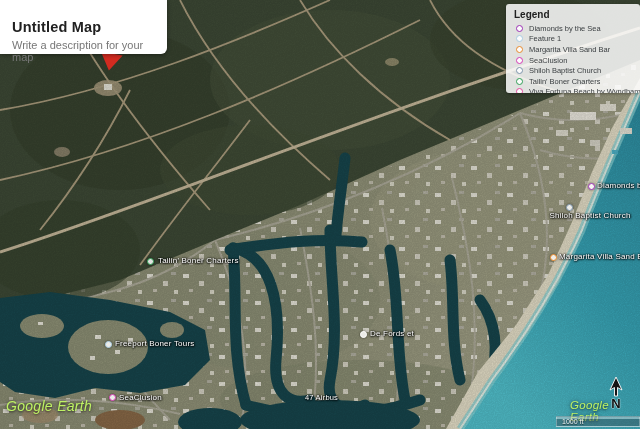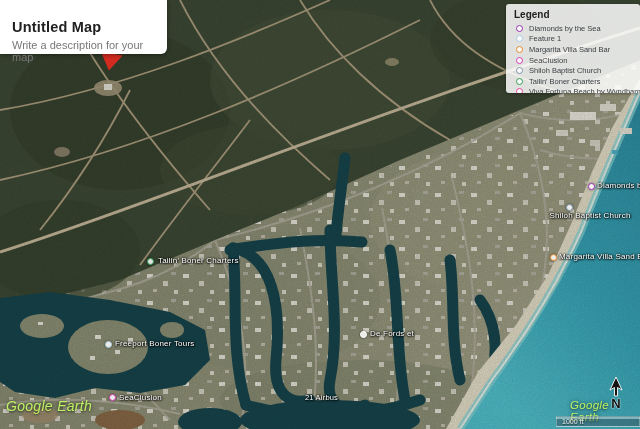--- a/index.html
+++ b/index.html
@@ -223,21 +223,21 @@
 </div>
 <div class="poi">
   <span class="poi-dot" style="left: 550px; top: 254px; border-color: rgb(232, 137, 43);"></span>
   <span class="poi-text" style="left:559px;top:252px">Margarita Villa Sand Bar</span>
 </div>
 <div class="poi">
   <span class="poi-dot" style="left: 360px; top: 331px; border-color: rgb(255, 255, 255);"></span>
   <span class="poi-text" style="left:370px;top:329px">De Fords et</span>
 </div>
 <div class="poi">
-  <span class="poi-text" style="left:305px;top:393px;font-size:7.5px">21 Airbus</span>
+  <span class="poi-text" style="left:305px;top:393px;font-size:7.5px">47 Airbus</span>
 </div>
 
 <div class="map-card">
   <h1>Untitled Map</h1>
   <p>Write a description for your map</p>
 </div>
 
 <div class="legend-card">
   <h2>Legend</h2>
   <div class="legend-row">

